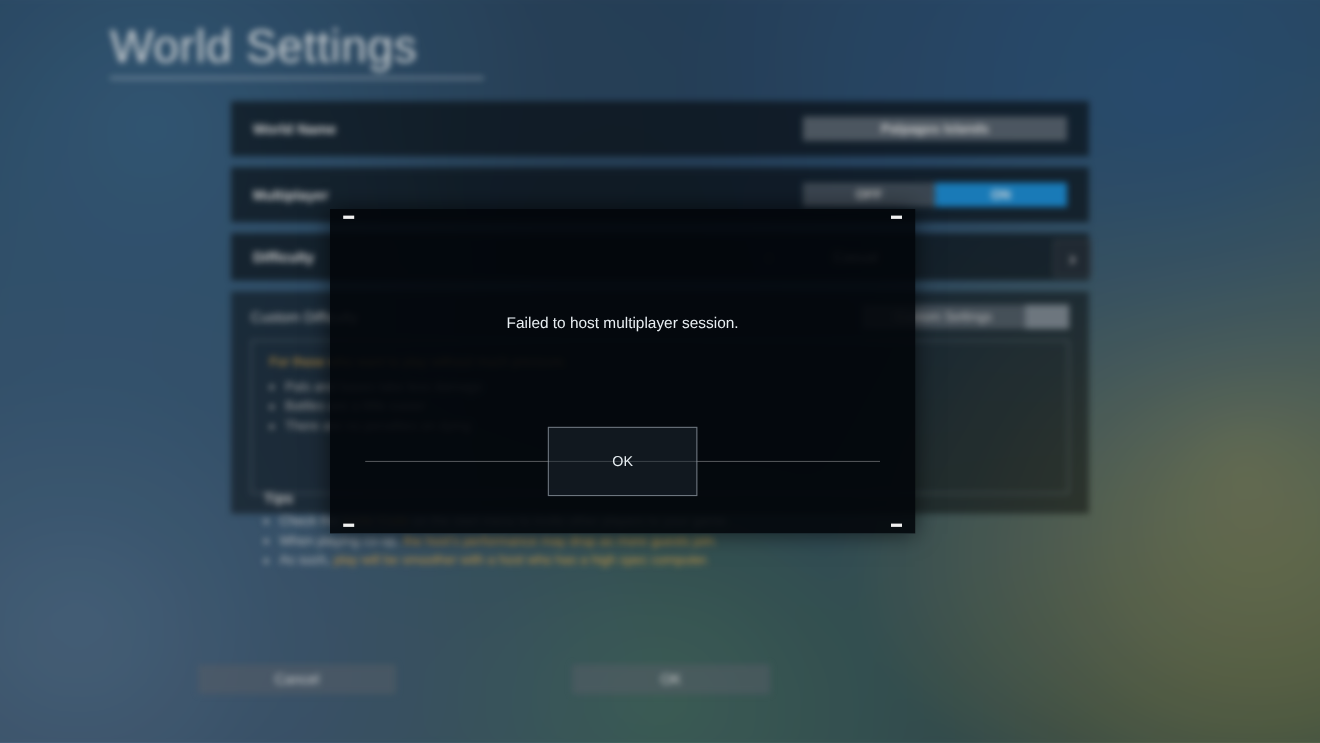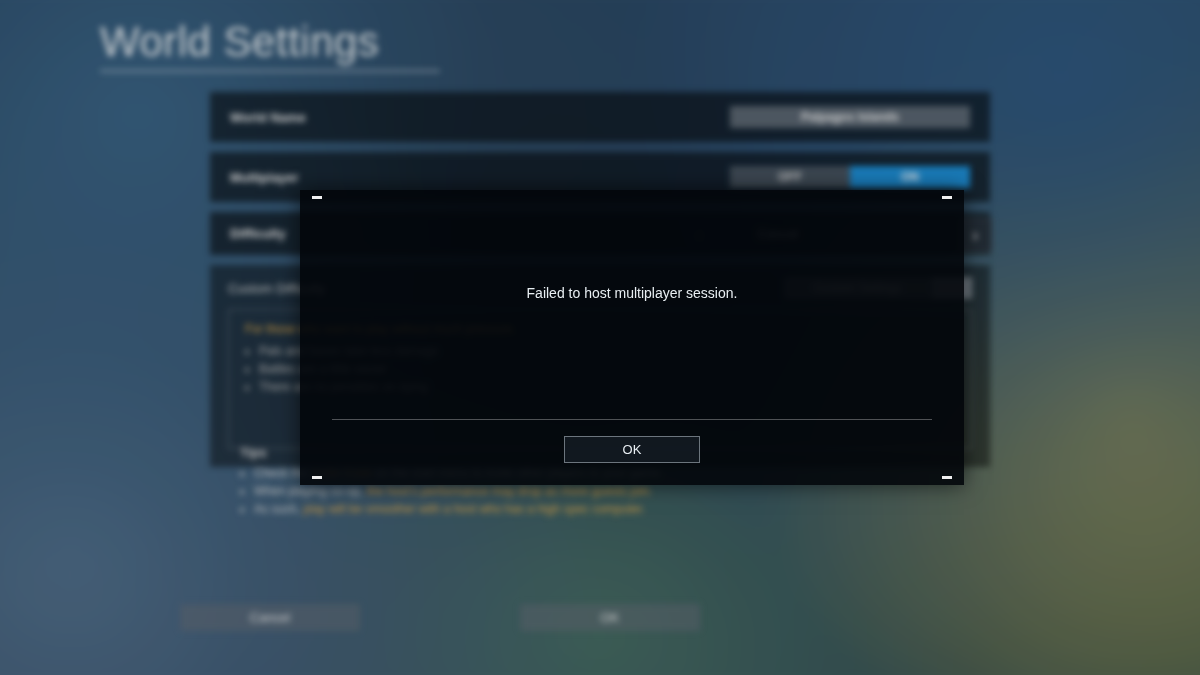--- a/index.html
+++ b/index.html
@@ -112,21 +112,21 @@
     background: rgba(100,110,120,0.55);
     width: 180px; text-align:center; padding: 6px 0;
     font-size: 13px; color:#f0f0f0;
   }
 
   
   .modal-shade {
     position:absolute; inset:0; background: rgba(0,0,0,0.15);
   }
   .modal {
-    position:absolute; top: 190px; left: 300px; width: 664px; height: 295px;
+    position:absolute; top: 190px; left: 300px; width: 532px; height: 295px;
     background: rgba(2,6,10,0.90);
     box-shadow: 0 0 20px rgba(0,0,0,0.6);
   }
   .corner {
     position:absolute; width: 10px; height: 3px; background: #f0f0f0;
   }
   .corner.tl { top: 6px; left: 12px; }
   .corner.tr { top: 6px; right: 12px; }
   .corner.bl { bottom: 6px; left: 12px; }
   .corner.br { bottom: 6px; right: 12px; }
@@ -135,22 +135,22 @@
     position:absolute; top: 92px; left: 0; right:0;
     text-align:center; color:#e8eef2; font-size: 14px; line-height: 1.65;
     padding: 0 20px;
   }
 
   .modal-hr {
     position:absolute; bottom: 65px; left: 32px; right: 32px; height:1px;
     background: rgba(220,220,220,0.35);
   }
   .modal-ok {
-    position:absolute; bottom: 22px; left: 50%; transform: translateX(-50%);
-    width: 136px; text-align:center; padding: 5px 0;
+    position:absolute; bottom: 34px; left: 50%; transform: translateX(-50%);
+    width: 136px; text-align:center; padding: 23px 0;
     border: 1px solid rgba(200,210,220,0.5);
     background: rgba(30,40,50,0.5);
     color:#e8eef2; font-size:13px;
     cursor:pointer;
   }
 </style>
 </head>
 <body>
 
 <div class="bg"></div>

